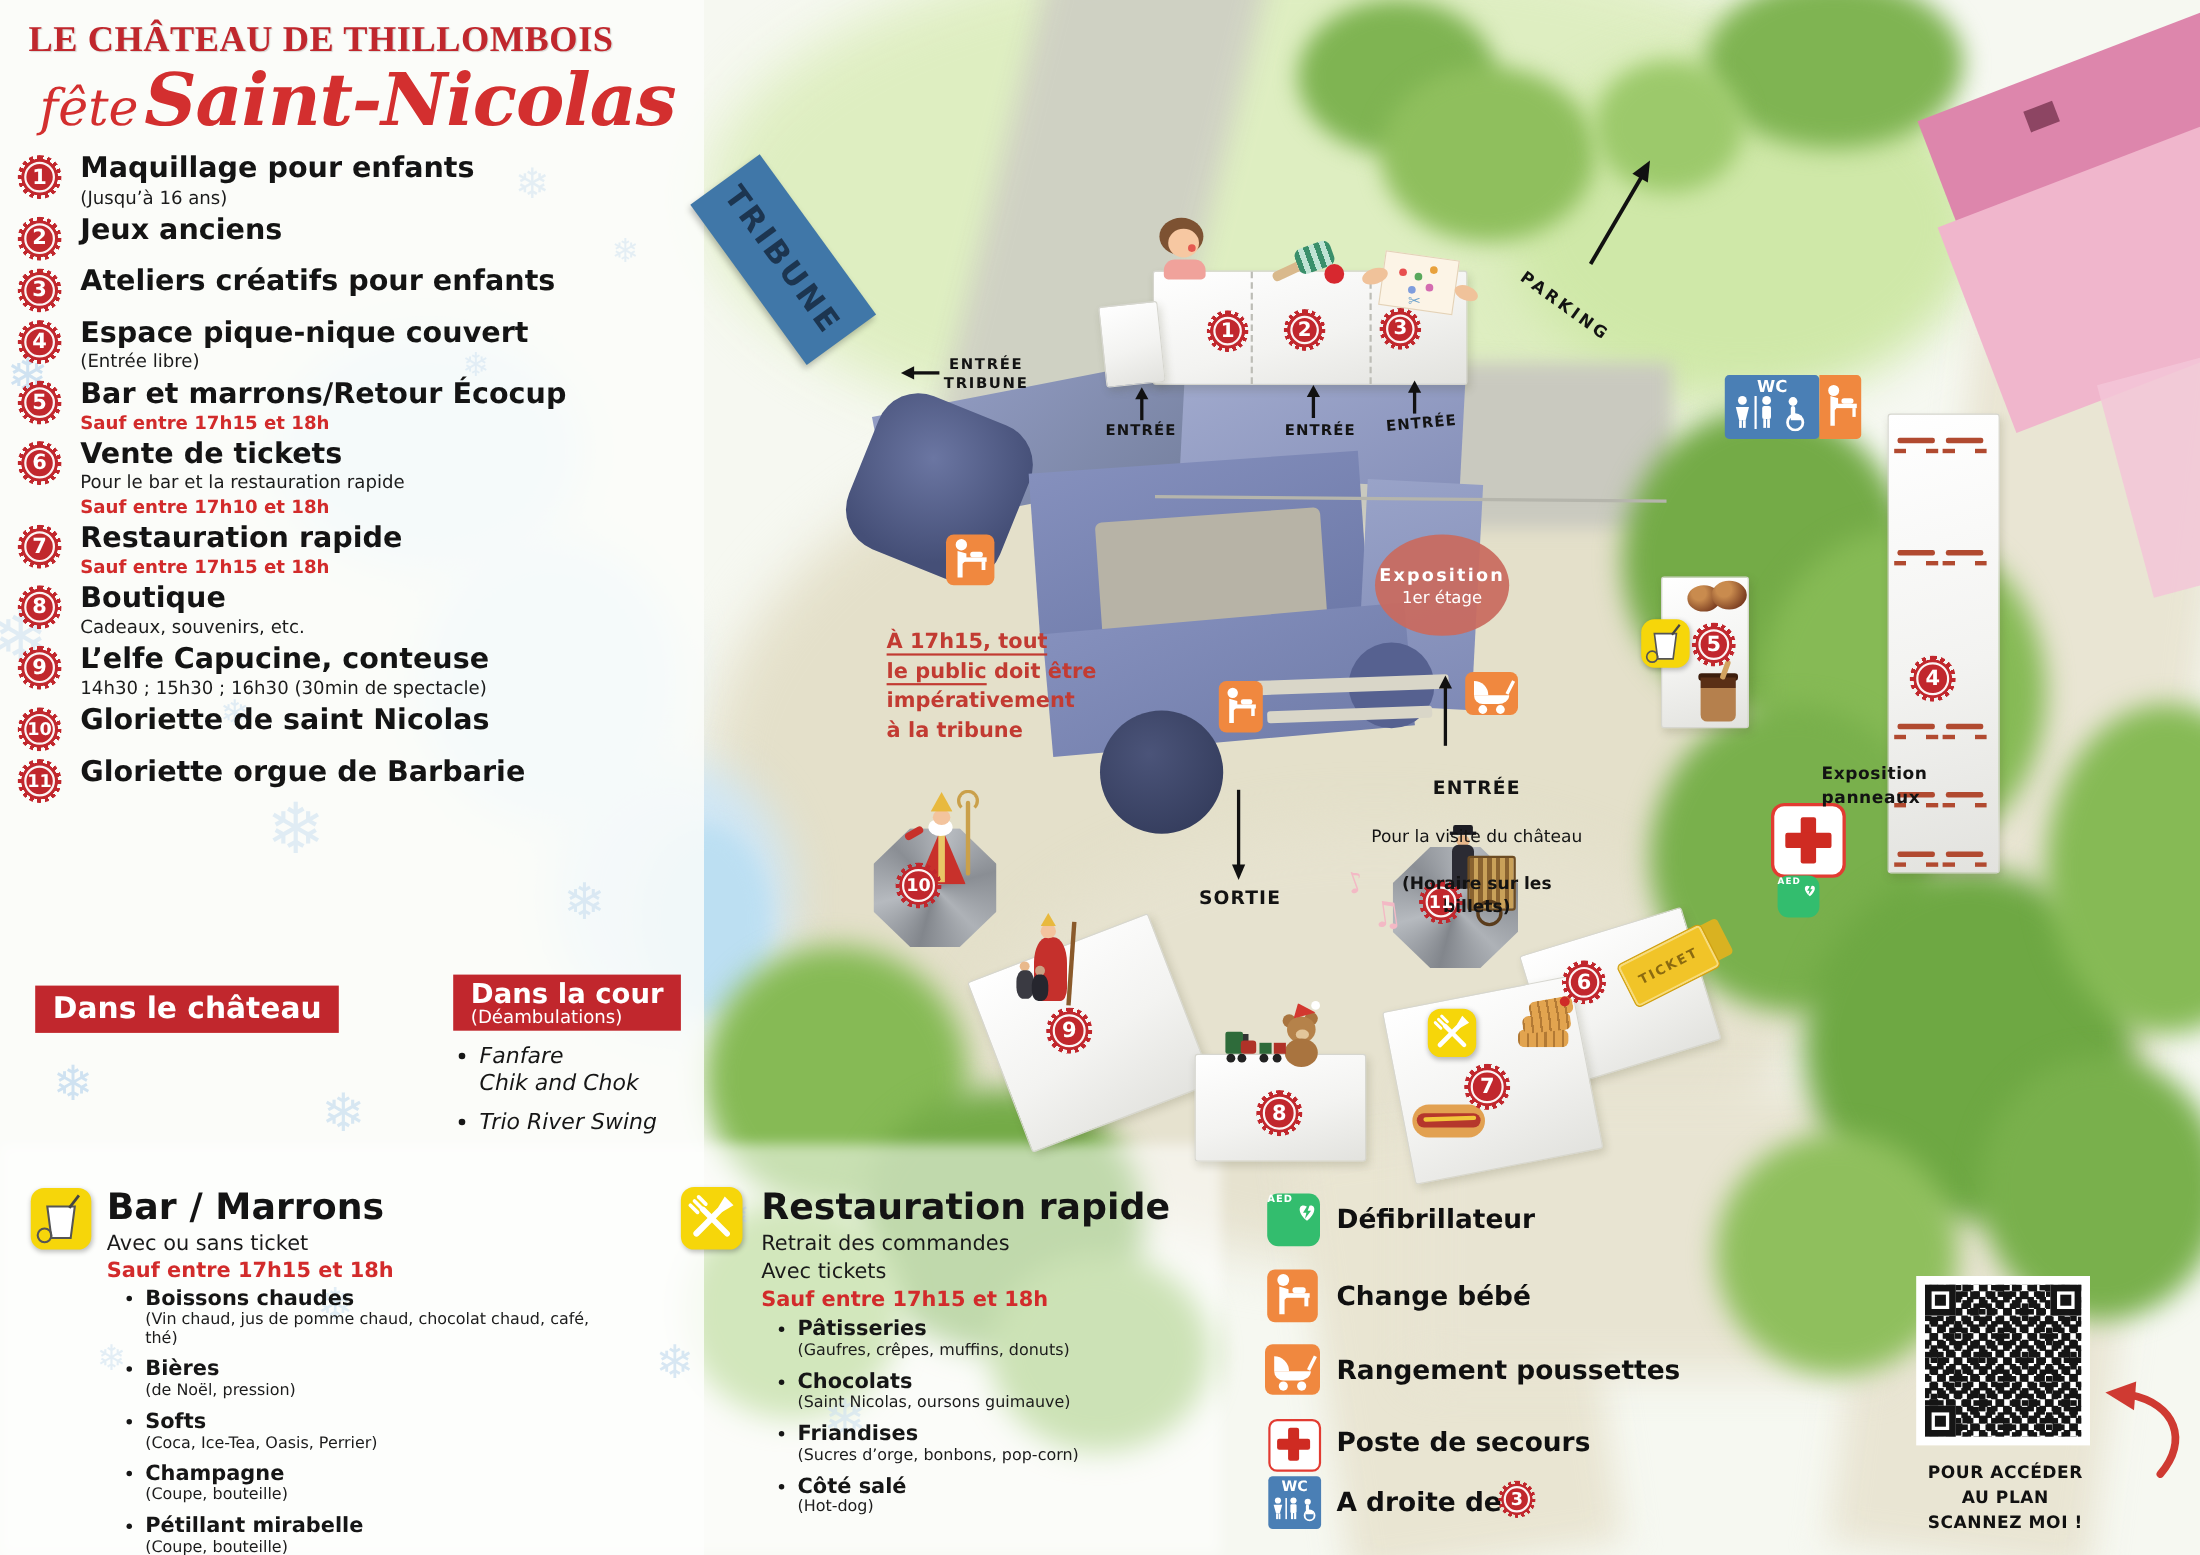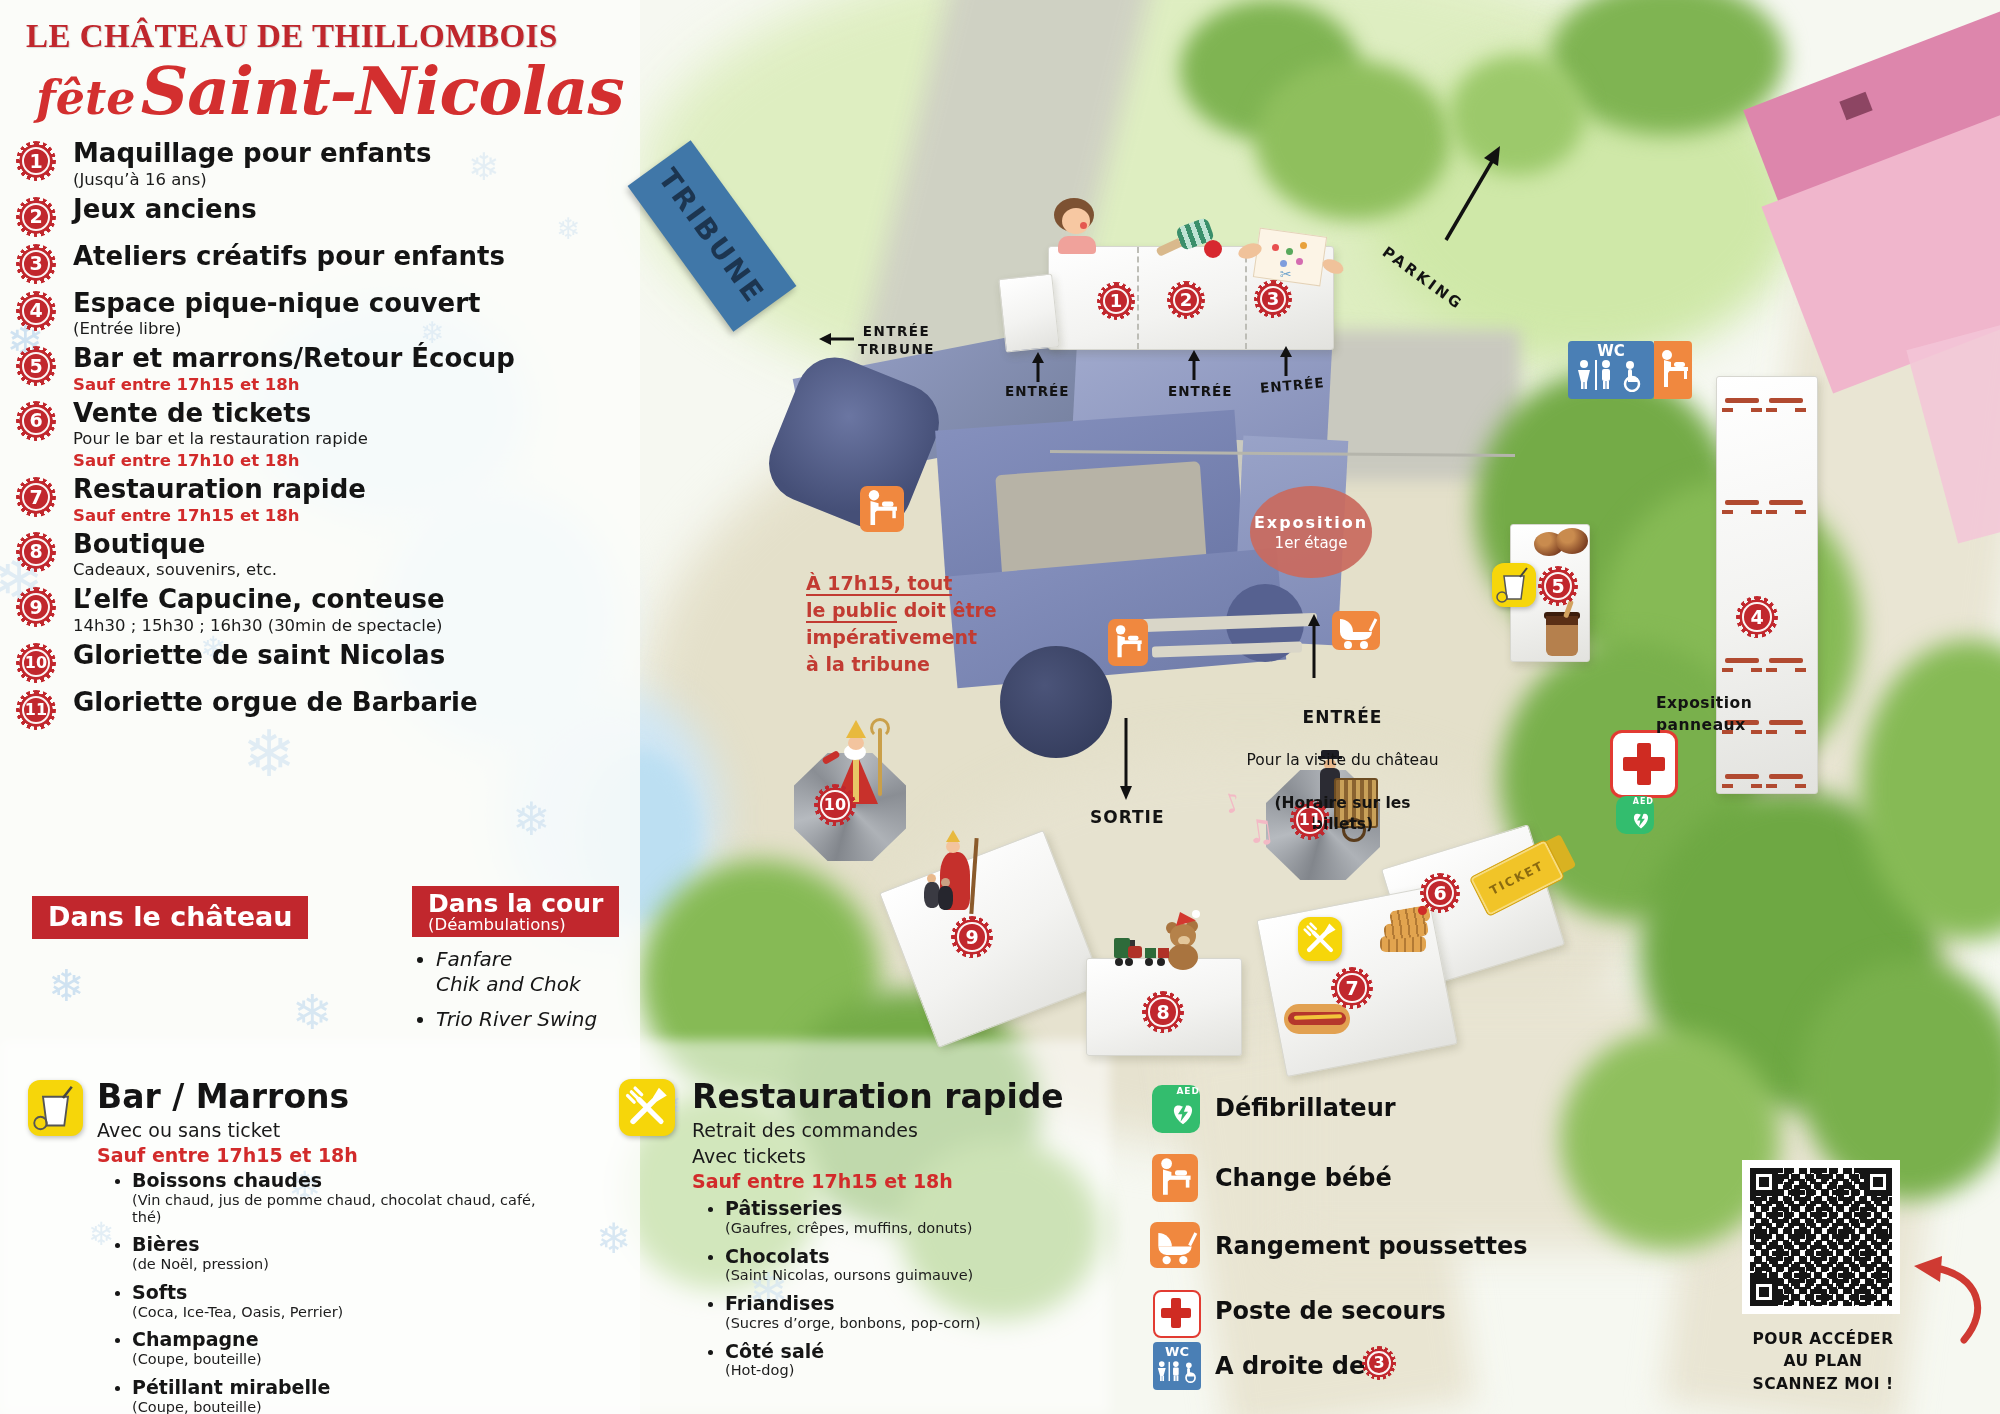--- a/index.html
+++ b/index.html
@@ -13,21 +13,21 @@
         border-radius:50%;color:#fff;font-weight:700;
         background:radial-gradient(circle,#c1272d 58%,rgba(193,39,45,0) 60%),
                    repeating-conic-gradient(#c1272d 0deg 11deg,rgba(193,39,45,0) 11deg 22deg)}
   .seal::after{content:"";position:absolute;inset:15%;border:2px solid rgba(255,255,255,.95);border-radius:50%}
   .seal span{position:relative;z-index:2;line-height:1}
   .mseal{position:absolute}
   
   #title1{left:26px;top:18px;font-family:"Liberation Serif",serif;font-size:33px;font-weight:700;
           color:#c0272d;letter-spacing:.5px;text-shadow:1px 1px 1px rgba(0,0,0,.15)}
   #scriptline{left:36px;top:52px;color:#d32f2f;font-family:"DejaVu Serif",serif;font-style:italic;white-space:nowrap}
-  #scriptline .fete{font-size:46px;font-weight:700}
+  #scriptline .fete{font-size:46px;font-weight:400}
   #scriptline .script{font-size:66px;font-weight:700;letter-spacing:-1px}
   #numlist{left:16px;top:140px;width:620px}
   .li{display:flex;align-items:flex-start;margin-bottom:6px}
   .li .seal{flex:0 0 40px;width:40px;height:40px;font-size:19px;margin-right:17px;margin-top:1px}
   .li.small .seal{font-size:16px}
   .li .tt{font-size:26px;font-weight:700;line-height:1.06;color:#141414}
   .li .sub{font-size:16.5px;color:#1b1b1b;margin-top:3px;line-height:1.15}
   .li .warn{font-size:16.5px;font-weight:700;color:#d22b2b;margin-top:2px}
   
   .banner{display:inline-block;background:#c1272d;color:#fff;font-weight:700;padding:5px 16px 7px}
@@ -47,21 +47,21 @@
   .sec-warn{font-size:19px;font-weight:700;color:#d22b2b;margin-top:3px}
   .menu{position:absolute;margin:0;padding:0 0 0 20px;width:430px}
   .menu li{margin-bottom:9px}
   .menu .nm{font-size:19px;font-weight:700;line-height:1.15}
   .menu .dt{font-size:14.5px;line-height:1.15;color:#1c1c1c}
   #bar-menu{left:112px;top:1170px}
   #resto-menu{left:705px;top:1198px}
   
   .lg-label{position:absolute;font-size:24px;font-weight:700;color:#101010}
   .obox{position:absolute;background:#f0883f;border-radius:7px}
-  .gbox{position:absolute;background:#33bd6e;border-radius:10px;display:flex;flex-direction:column;align-items:flex-end;justify-content:flex-start}
+  .gbox{position:absolute;background:#33bd6e;border-radius:10px;display:flex;align-items:flex-start;justify-content:flex-start}
   .gbox .aedtxt{color:#fff;font-size:8px;font-weight:700;letter-spacing:1px;margin-top:2px;line-height:1}
   .bbox{position:absolute;background:#4a7fb5;border-radius:4px;color:#fff;text-align:center}
   .crossbox{position:absolute;background:#fff;border:3px solid #e23b32;border-radius:12px}
   .crossbox i{position:absolute;background:#cf2b22;border-radius:2px}
   
   .maplabel{position:absolute;font-weight:700;color:#131313;letter-spacing:1px;white-space:pre-line;text-align:center;line-height:1.35}
   .tent{position:absolute;background:linear-gradient(165deg,#ffffff 0%,#f3f3f1 55%,#e2e2de 100%);
         border:1px solid #d6d6cf;border-radius:3px;box-shadow:2px 4px 8px rgba(70,70,40,.18)}
   .tent .fold{position:absolute;top:0;bottom:0;width:0;border-left:2px dashed #bdbdb6}
   .gazebo{position:absolute;clip-path:polygon(30% 0,70% 0,100% 30%,100% 70%,70% 100%,30% 100%,0 70%,0 30%);

